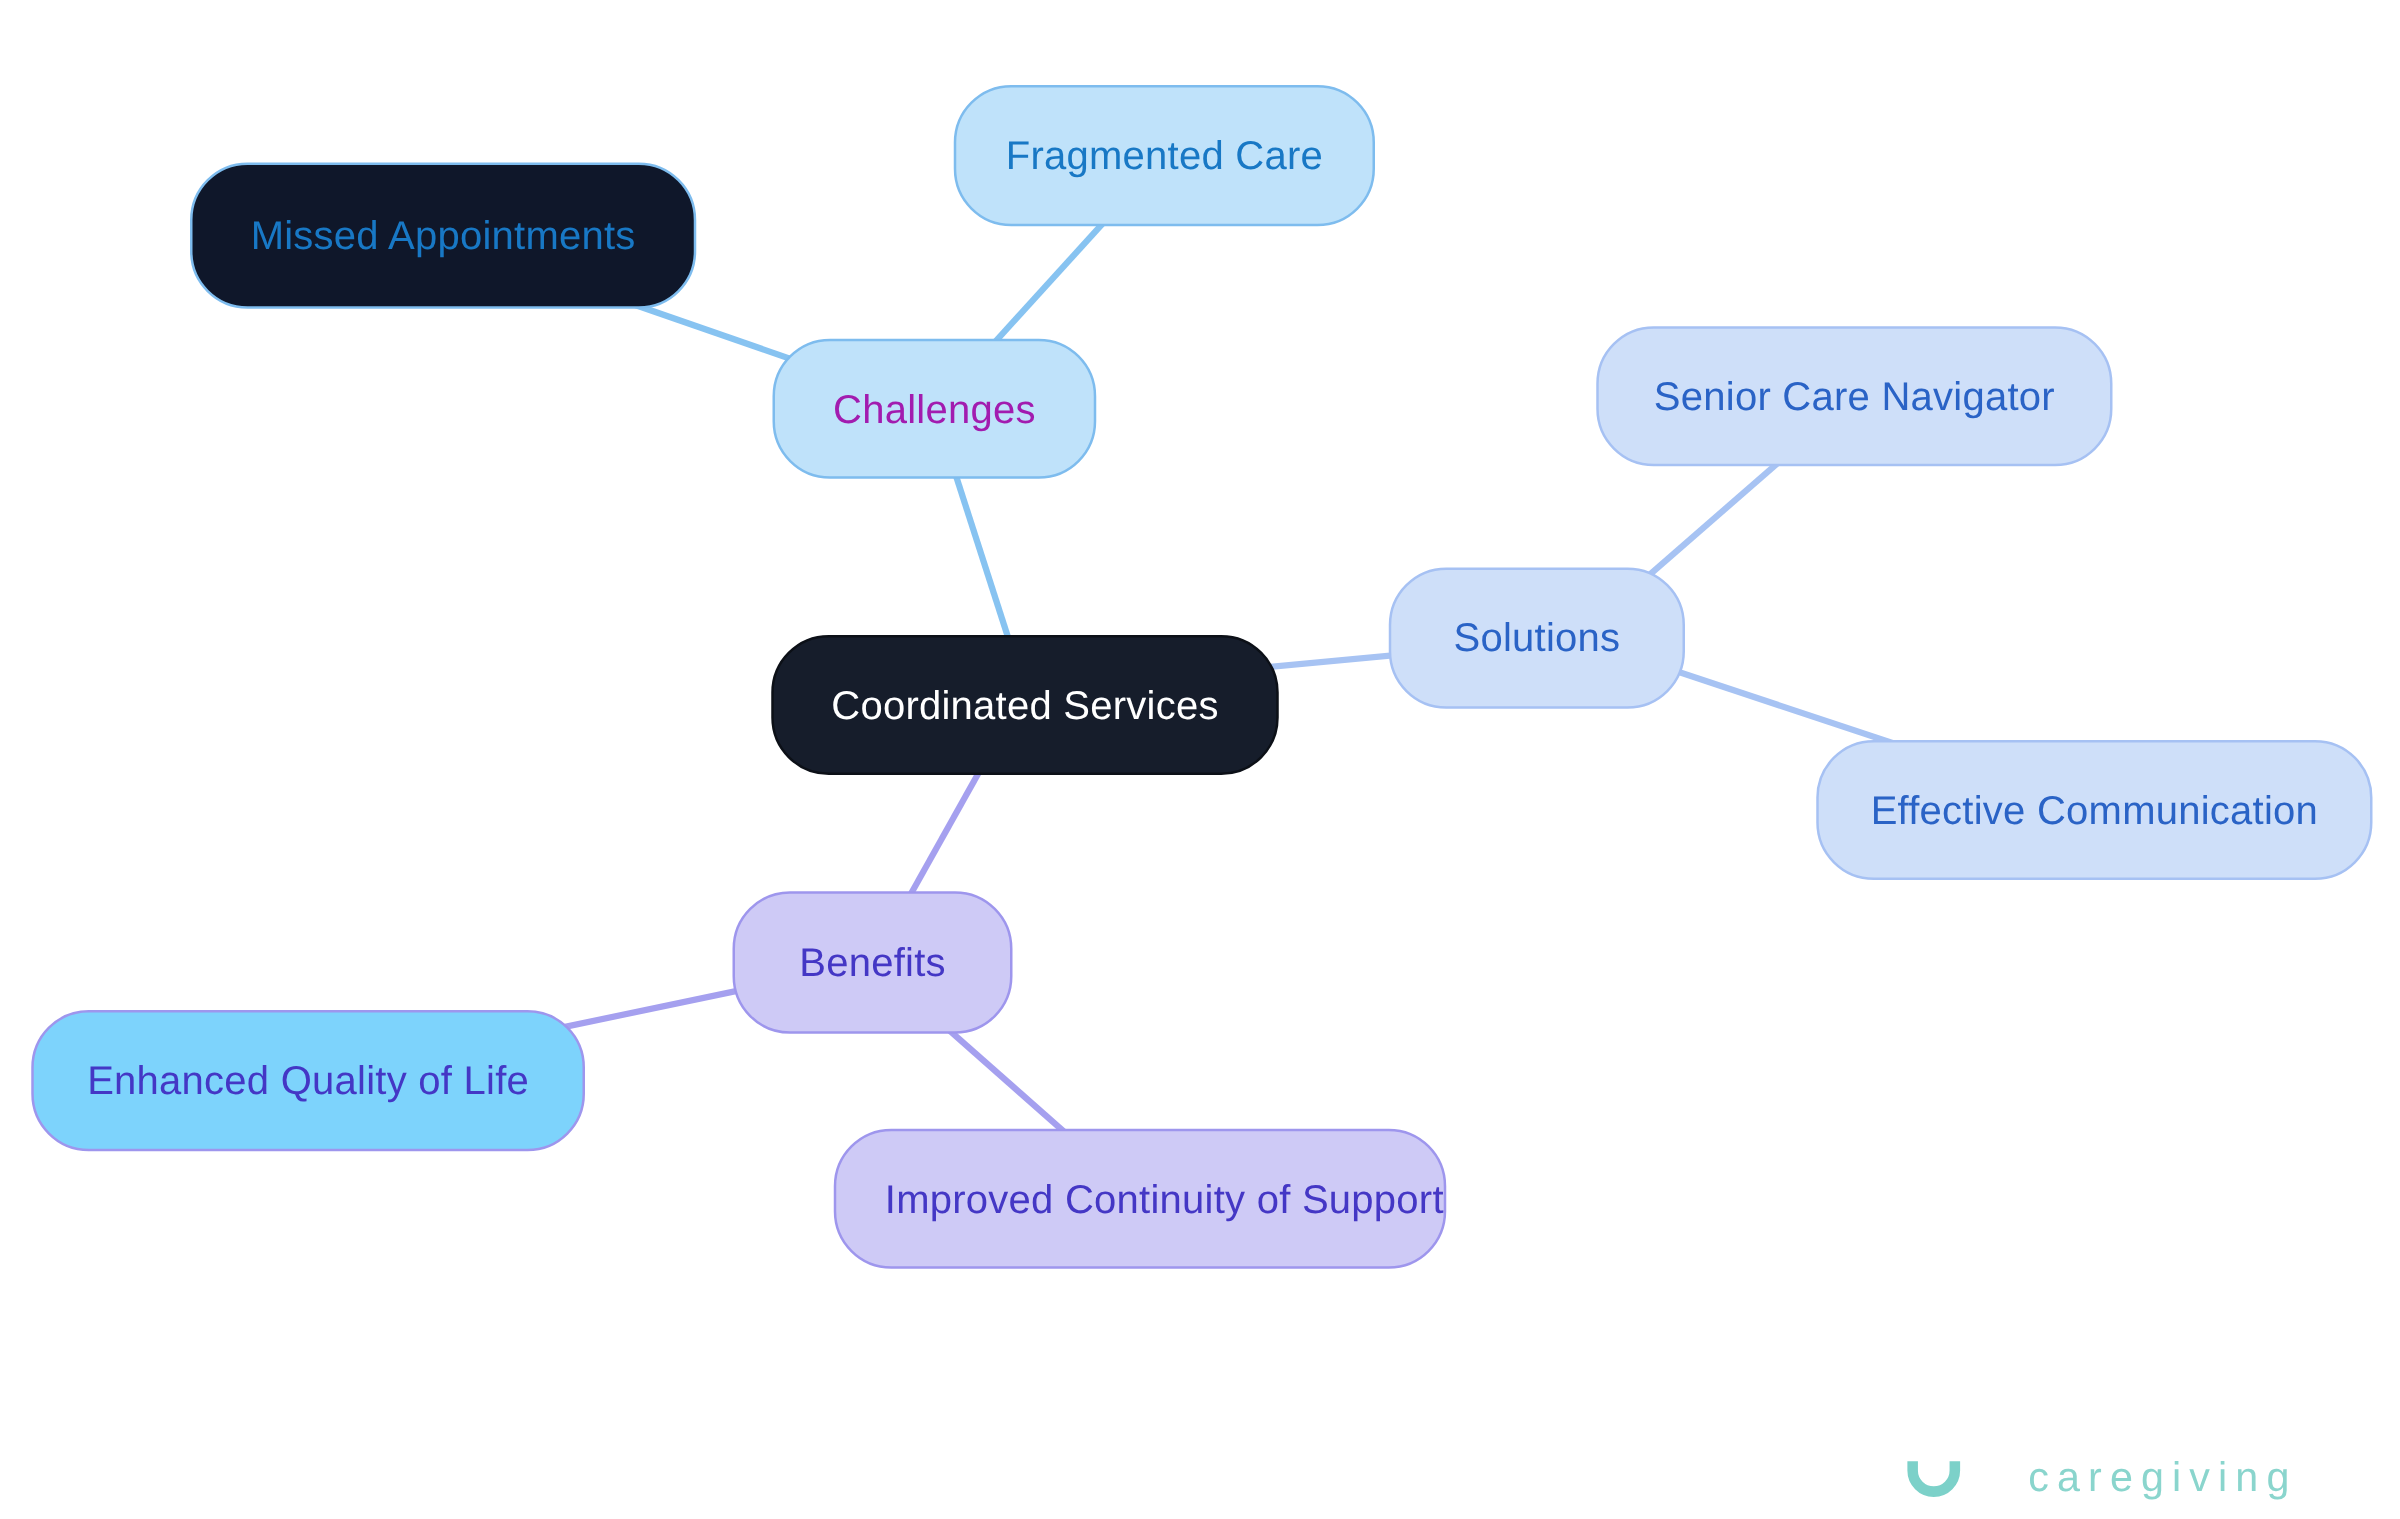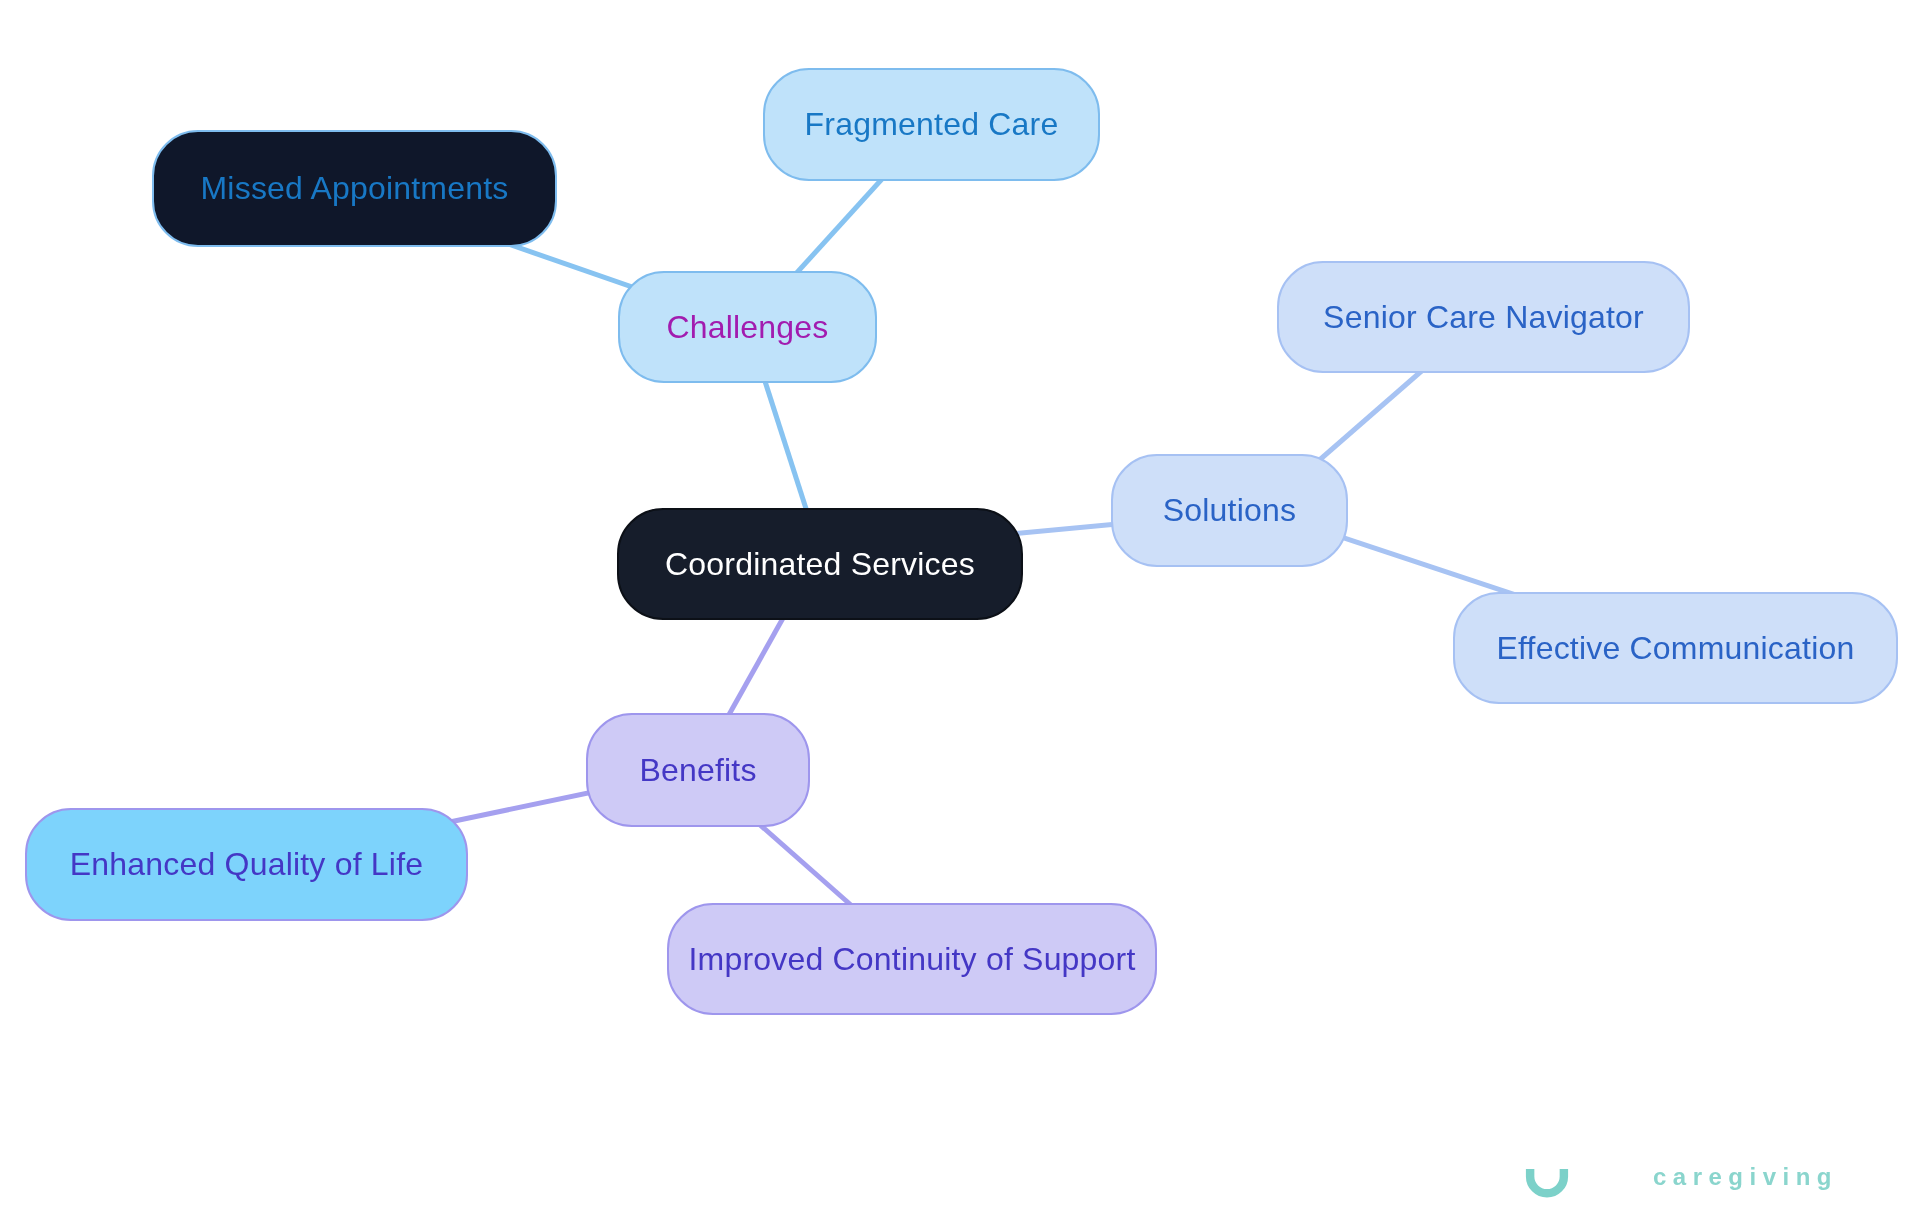--- a/index.html
+++ b/index.html
@@ -40,21 +40,21 @@
     position:absolute; left:0; top:0;
     font-weight:bold; font-size:57px; line-height:1;
     letter-spacing:1px; white-space:pre;
   }
   .logo-smile {
     position:absolute; left:100px; top:62px;
     width:46px; height:30px;
   }
   .logo-tagline {
     position:absolute; right:46px; top:59px;
-    font-size:24px; font-weight:bold;
+    font-size:33px; font-weight:normal;
     letter-spacing:6.5px; line-height:1;
   }
 </style>
 </head>
 <body>
 
 <div class="canvas">
   <svg id="edges-svg" xmlns="http://www.w3.org/2000/svg">
       <line x1="747.5" y1="327" x2="931.5" y2="124.5" stroke="#87C3F1" stroke-width="5"></line>
       <line x1="747.5" y1="327" x2="342.5" y2="186.5" stroke="#87C3F1" stroke-width="5"></line>
@@ -87,21 +87,21 @@
       </div>
       <div class="node" style="left: 1453px; top: 592px; width: 445px; height: 112px; background: rgb(206, 223, 249); border-color: rgb(166, 193, 243); color: rgb(42, 99, 198);">
         <span>Effective Communication</span>
       </div>
       <div class="node" style="left: 586px; top: 713px; width: 224px; height: 114px; background: rgb(206, 202, 246); border-color: rgb(158, 150, 237); color: rgb(68, 55, 197);">
         <span>Benefits</span>
       </div>
       <div class="node" style="left: 25px; top: 808px; width: 443px; height: 113px; background: #7dd3fc; border-color: rgb(158, 150, 237); color: rgb(68, 55, 197);">
         <span>Enhanced Quality of Life</span>
       </div>
-      <div class="node" style="left: 667px; top: 903px; width: 490px; height: 112px; background: rgb(206, 202, 246); border-color: rgb(158, 150, 237); color: rgb(68, 55, 197);">
+      <div class="node" style="left: 667px; top: 903px; width: 490px; height: 112px; background: rgb(206, 202, 246); border-color: rgb(158, 150, 237); color: rgb(68, 55, 197); justify-content: flex-end;">
         <span>Improved Continuity of Support</span>
       </div>
     </div>
 
   <div class="logo">
     <svg class="logo-smile" viewBox="0 0 48 32" xmlns="http://www.w3.org/2000/svg">
       <path d="M6,1 L6,9 A18,18 0 0 0 42,9 L42,1" fill="none" stroke-width="9" style="stroke: rgb(124, 209, 201);"></path>
     </svg>
     <div class="logo-tagline" style="color: rgb(138, 213, 205);">caregiving</div>
   </div>

